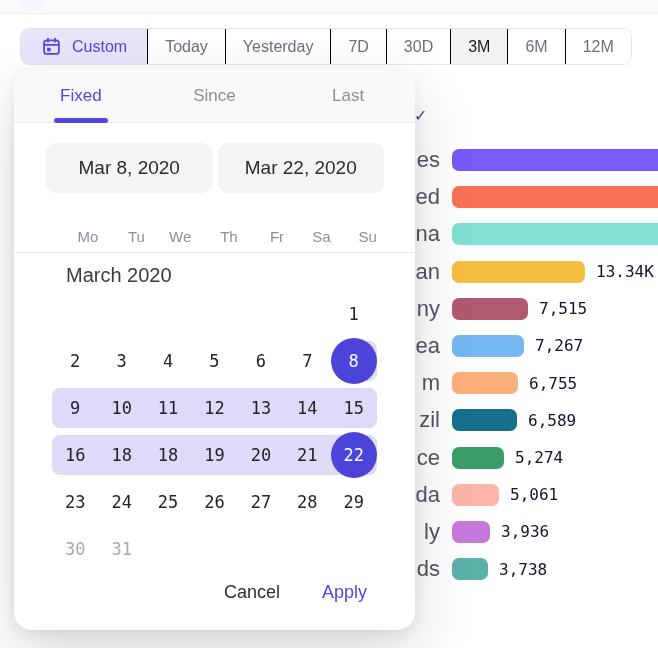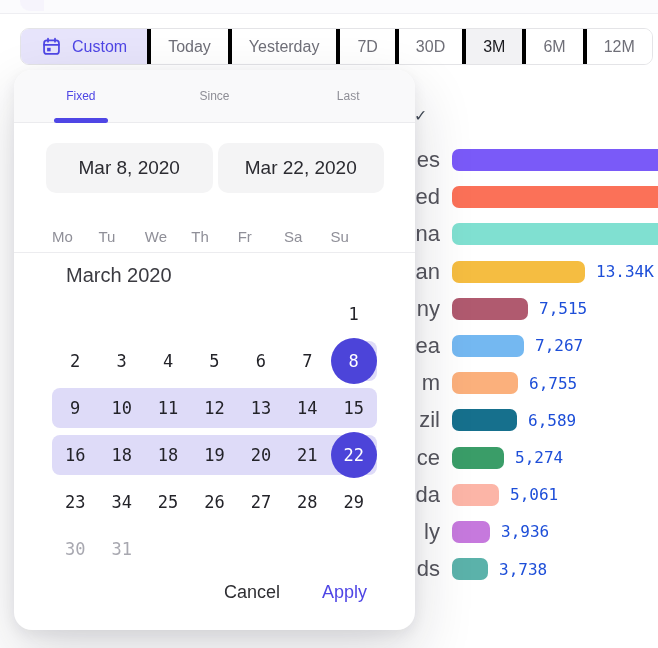--- a/index.html
+++ b/index.html
@@ -7,44 +7,44 @@
     width:658px;height:648px;position:relative;overflow:hidden;
     background:#ffffff;
     font-family:"Liberation Sans", sans-serif;
     -webkit-font-smoothing:antialiased;
   }
   
   .top-strip{position:absolute;top:0;left:0;right:0;height:13px;background:#fbfbfd;border-bottom:1px solid #eeeef2;}
   .top-corner{position:absolute;left:20px;top:-9px;width:24px;height:20px;background:#f4f2fc;border-radius:0 0 0 10px;opacity:.85;}
   
   .toolbar{position:absolute;left:20px;top:28px;height:35px;display:flex;border:1px solid #e4e4e7;border-radius:9px;background:#fff;overflow:hidden;z-index:2;}
-  .tb-btn{border:none;background:#fff;border-right:4px solid #000000;padding:0 17px;font-size:16px;color:#6f6f78;display:flex;align-items:center;font-family:inherit;cursor:pointer;white-space:nowrap;}
+  .tb-btn{border:none;background:#fff;border-right:1px solid #000000;padding:0 17px;font-size:16px;color:#6f6f78;display:flex;align-items:center;font-family:inherit;cursor:pointer;white-space:nowrap;}
   .tb-btn:last-child{border-right:none;}
   .tb-btn.custom{background:#e7e4fb;color:#4f46e5;gap:10px;padding:0 20px;font-weight:500;}
   .tb-btn.active{background:#f2f2f4;color:#1b1b1f;font-weight:500;}
   .cal-ic{display:flex;align-items:center;}
   
   .chart{position:absolute;left:395px;top:149px;z-index:1;}
   .crow{display:flex;align-items:center;height:22px;margin-bottom:15.2px;}
   .clabel{width:45px;flex:none;text-align:right;padding-right:12px;font-size:22px;color:#55555d;}
   .cbar{height:22px;border-radius:7px;flex:none;}
-  .cval{margin-left:11px;font-family:"DejaVu Sans Mono", monospace;font-size:16px;color:#1d4ed8;white-space:nowrap;}
+  .cval{margin-left:11px;font-family:"DejaVu Sans Mono", monospace;font-size:16px;color:#0f172a;white-space:nowrap;}
   
   .bg-check{position:absolute;left:414px;top:106px;font-size:16px;color:#424a56;z-index:1;}
   
   .popup{position:absolute;left:14px;top:70px;width:401px;height:560px;background:#fff;border-radius:18px;
     box-shadow:0 24px 60px rgba(25,25,45,.16),0 4px 14px rgba(25,25,45,.07);z-index:10;}
   .dp-tabs{position:absolute;top:0;left:0;right:0;height:52px;display:flex;background:#f9f9fa;border-bottom:1px solid #ebebee;border-radius:18px 18px 0 0;}
-  .dp-tab{flex:1;text-align:center;line-height:52px;font-size:12px;color:#8e8e96;cursor:pointer;}
+  .dp-tab{flex:1;text-align:center;line-height:52px;font-size:17px;color:#8e8e96;cursor:pointer;}
   .dp-tab.active{color:#4f46e5;font-weight:500;}
   .dp-underline{position:absolute;left:40px;bottom:-1px;width:54px;height:5px;border-radius:3px;background:#4f46e5;}
   .dp-inputs{position:absolute;top:73px;left:32px;right:31px;display:flex;gap:5px;justify-content:center;}
   .dp-input{flex:1;height:50px;background:#f4f4f5;border-radius:10px;text-align:center;line-height:50px;font-size:19px;color:#2b2b31;cursor:pointer;}
   .dp-weekdays{position:absolute;top:158px;left:38px;width:325px;display:flex;}
-  .dp-weekdays span{width:46.43px;text-align:left;font-size:15px;color:#8f8f98;}
+  .dp-weekdays span{width:46.43px;text-align:right;font-size:15px;color:#8f8f98;}
   .dp-divider{position:absolute;top:182px;left:0;right:0;border-top:1px solid #ececef;}
   .dp-month{position:absolute;top:194px;left:52px;font-size:20px;color:#3b3b41;}
   .dp-cal{position:absolute;left:38px;top:224px;width:325px;}
   .dp-row{display:flex;height:40px;margin-bottom:7px;position:relative;}
   .dp-row.range{background:#dedbf8;border-radius:8px;}
   .dp-cell{width:46.43px;text-align:center;line-height:40px;font-family:"DejaVu Sans Mono", monospace;font-size:17px;color:#232329;position:relative;cursor:pointer;}
   .dp-cell.empty{cursor:default;}
   .dp-cell.muted{color:#a8a8b0;cursor:default;}
   .range-tail{position:absolute;top:0;bottom:0;left:8px;right:0;background:#dedbf8;border-radius:8px;z-index:1;}
   .day-circle{position:absolute;left:50%;top:50%;transform:translate(-50%,-50%);width:46px;height:46px;border-radius:50%;
@@ -210,21 +210,21 @@
       <div class="dp-cell">18</div>
       <div class="dp-cell">19</div>
       <div class="dp-cell">20</div>
       <div class="dp-cell">21</div>
       <div class="dp-cell">
         <span class="day-circle">22</span>
       </div>
     </div>
     <div class="dp-row">
       <div class="dp-cell">23</div>
-      <div class="dp-cell">34</div>
+      <div class="dp-cell">24</div>
       <div class="dp-cell">25</div>
       <div class="dp-cell">26</div>
       <div class="dp-cell">27</div>
       <div class="dp-cell">28</div>
       <div class="dp-cell">29</div>
     </div>
     <div class="dp-row">
       <div class="dp-cell muted">30</div>
       <div class="dp-cell muted">31</div>
       <div class="dp-cell empty"></div>

